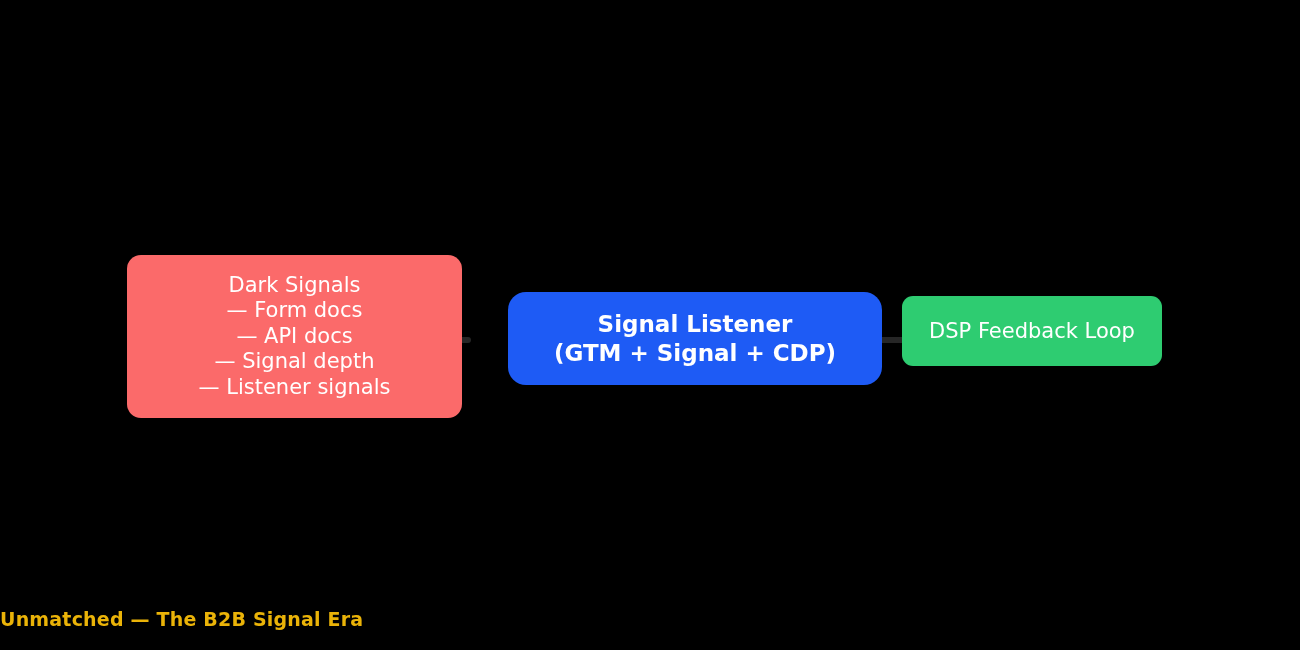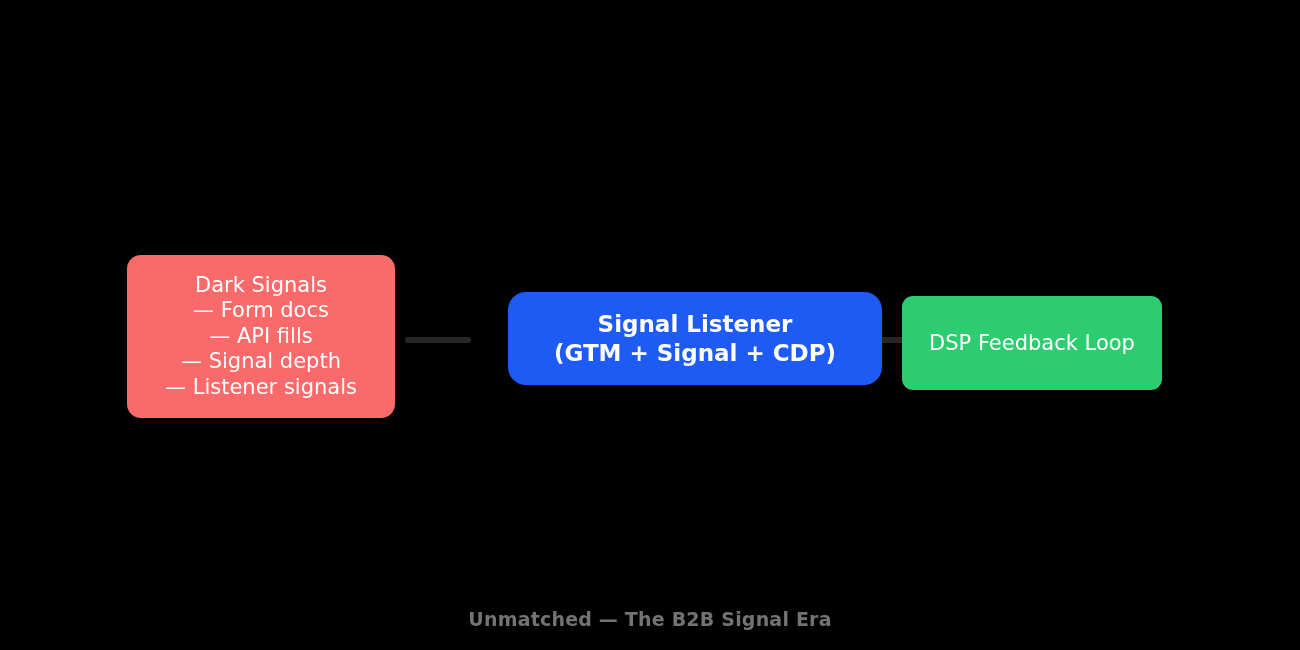--- a/index.html
+++ b/index.html
@@ -50,21 +50,21 @@
     -webkit-font-smoothing: antialiased;
   }
   .node .line {
     display: block;
     white-space: nowrap;
   }
 
   #node-dark-signals {
     left: 127px;
     top: 255px;
-    width: 268px;
+    width: 335px;
     height: 163px;
     background: #fb6a6a;
     border-radius: 14px;
     font-size: 21px;
     font-weight: 400;
     line-height: 25.5px;
   }
 
   #node-signal-listener {
     left: 464px;
@@ -76,54 +76,53 @@
     font-size: 23px;
     font-weight: 700;
     line-height: 29px;
     margin-left: 44px;
   }
 
   #node-dsp-feedback {
     left: 902px;
     top: 296px;
     width: 260px;
-    height: 94px;
+    height: 70px;
     background: #2ecc71;
     border-radius: 11px;
     font-size: 21px;
     font-weight: 400;
     line-height: 26px;
   }
 
   
   #caption {
     position: absolute;
     left: 0;
     top: 608px;
     width: 1300px;
-    text-align: center;
-    color: #737373;
+    color: #eab308;
     font-size: 19px;
     font-weight: 700;
     letter-spacing: 0.2px;
   }
 </style>
 </head>
 <body>
 
 <div id="canvas">
 
   <div class="edge" id="edge-red-blue"></div>
 
   <div class="edge" id="edge-blue-green"></div>
 
   <div class="node" id="node-dark-signals">
     <span class="line">Dark Signals</span>
     <span class="line">— Form docs</span>
-    <span class="line">— API fills</span>
+    <span class="line">— API docs</span>
     <span class="line">— Signal depth</span>
     <span class="line">— Listener signals</span>
   </div>
 
   <div class="node" id="node-signal-listener">
     <span class="line">Signal Listener</span>
     <span class="line">(GTM + Signal + CDP)</span>
   </div>
 
   <div class="node" id="node-dsp-feedback">

